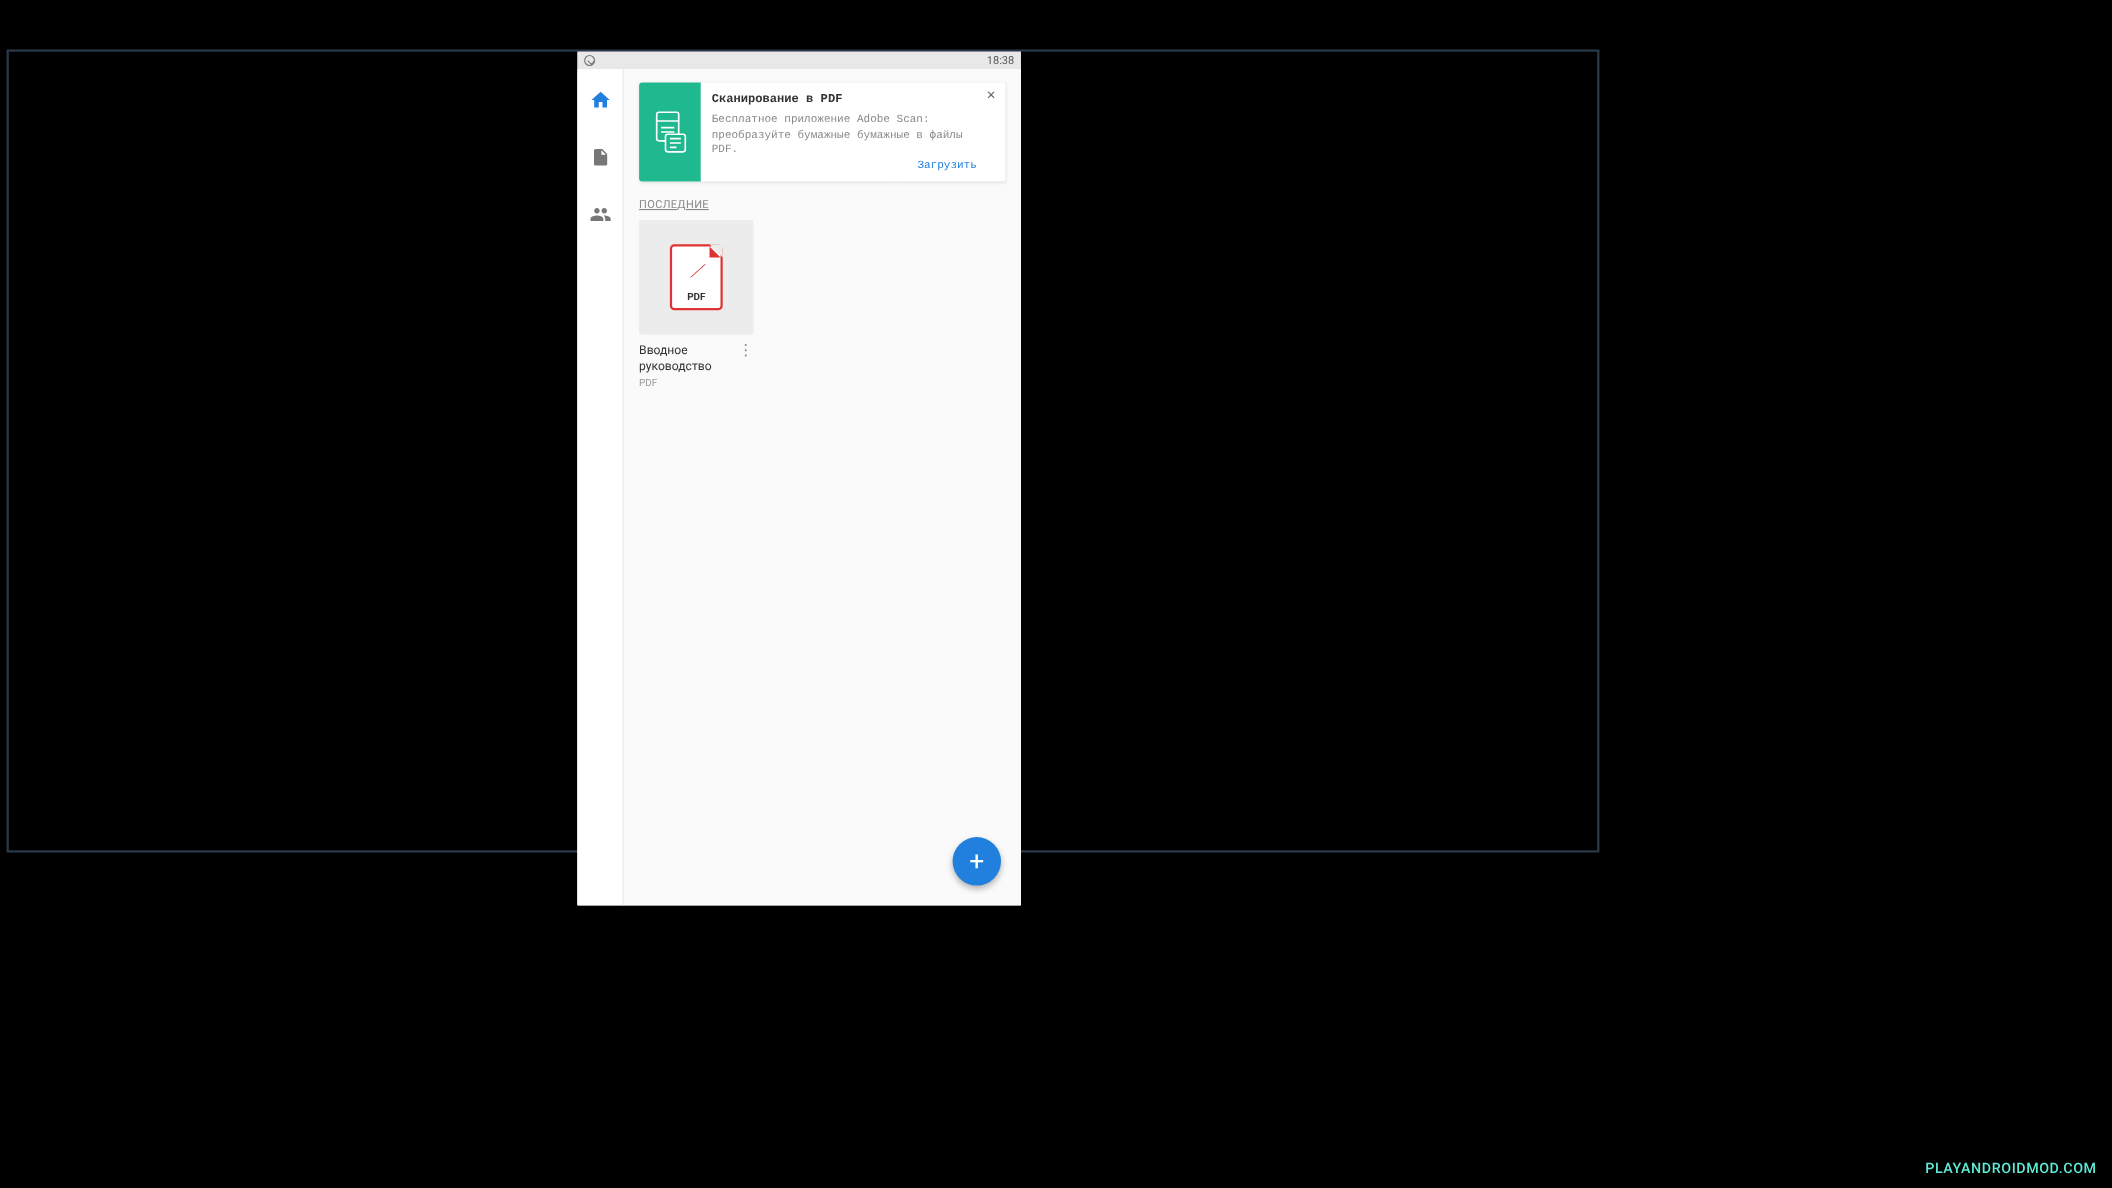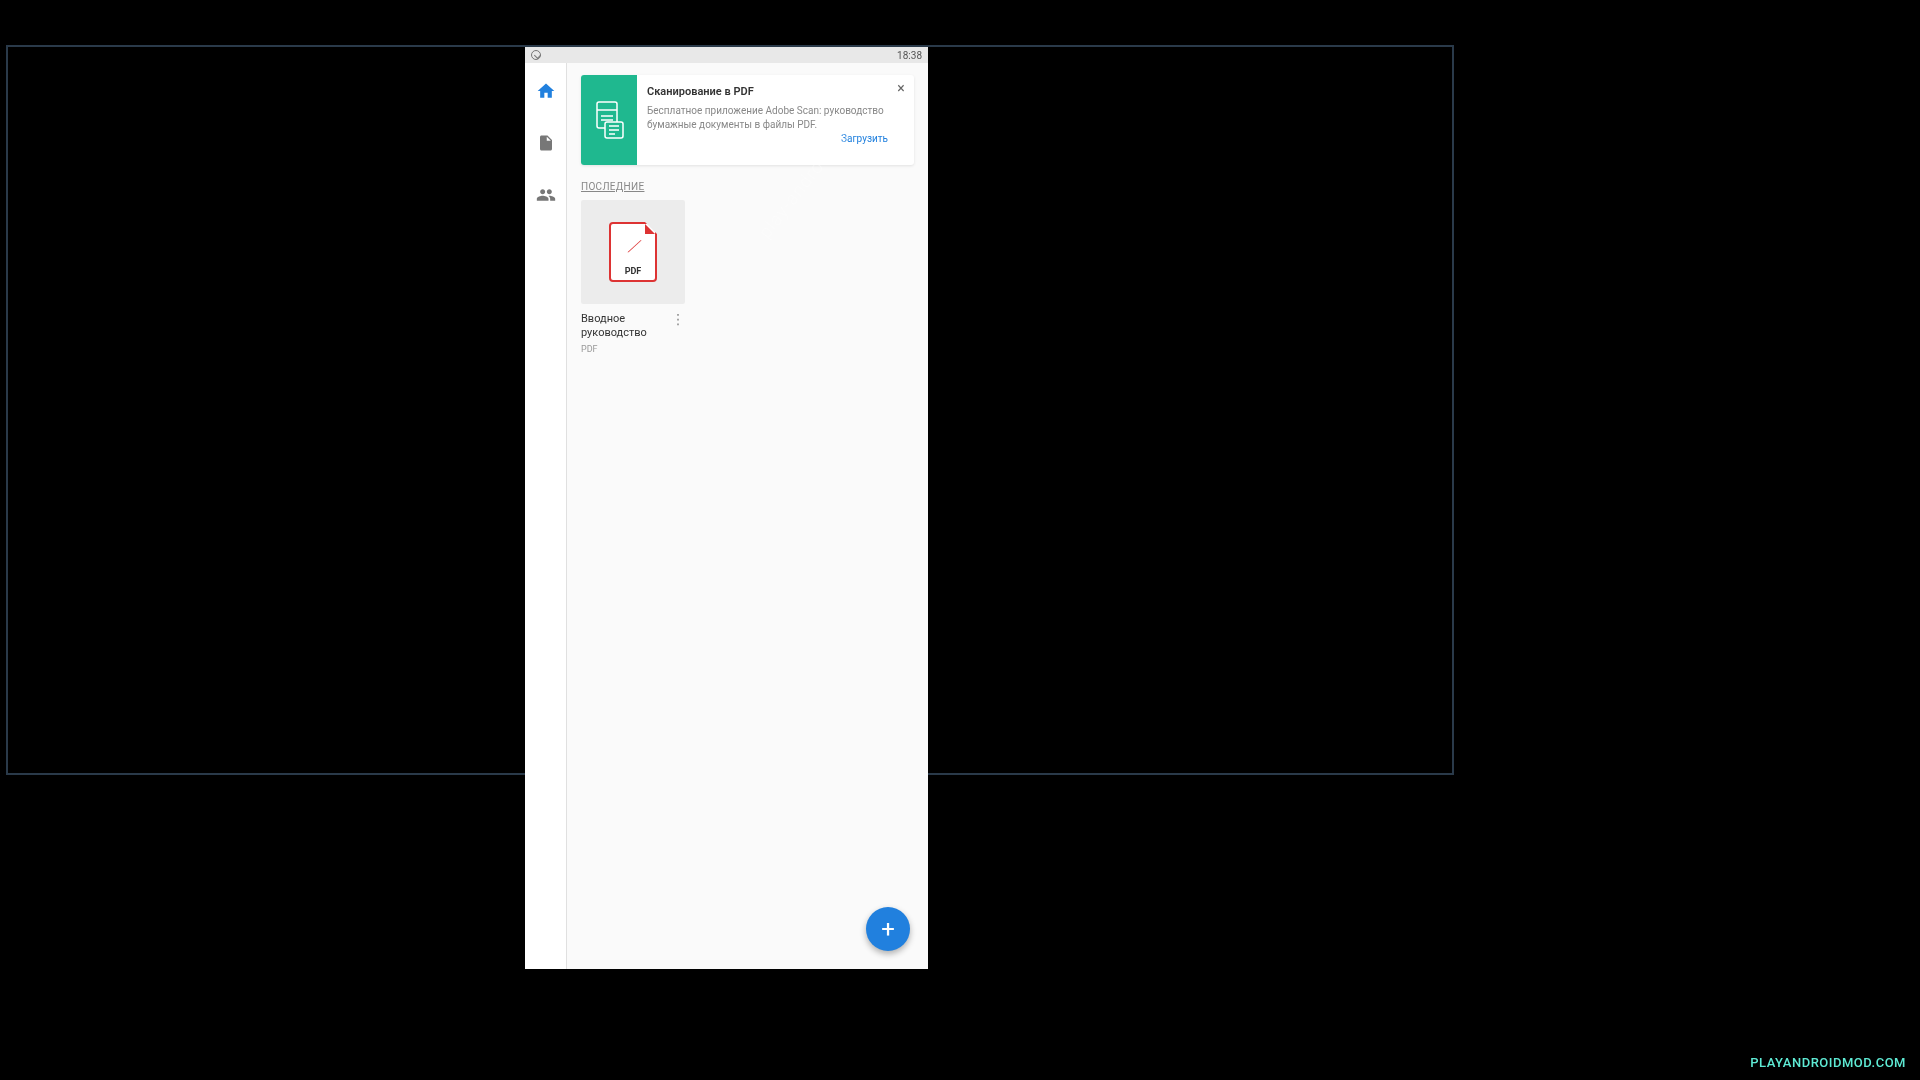--- a/index.html
+++ b/index.html
@@ -18,21 +18,21 @@
     width: 1448px;
     height: 730px;
     border: 2px solid #2a3a4a;
     background: #000;
   }
   .device {
     position: absolute;
     left: 525px;
     top: 47px;
     width: 403px;
-    height: 922px;
+    height: 776px;
     background: #f5f5f5;
     display: flex;
     flex-direction: column;
   }
   .status-bar {
     height: 16px;
     background: #e8e8e8;
     display: flex;
     align-items: center;
     justify-content: space-between;
@@ -125,20 +125,21 @@
     overflow-y: auto;
   }
   .promo-card {
     display: flex;
     background: #fff;
     border-radius: 3px;
     box-shadow: 0 1px 3px rgba(0,0,0,0.1);
     margin-bottom: 16px;
     position: relative;
     min-height: 90px;
+    font-family: Liberation Mono, monospace;
   }
   .promo-image {
     width: 56px;
     background: #1fb88f;
     display: flex;
     align-items: center;
     justify-content: center;
     border-radius: 3px 0 0 3px;
   }
   .promo-text {
@@ -348,21 +349,21 @@
               <rect x="6" y="4" width="20" height="26" rx="2"></rect>
               <line x1="6" y1="12" x2="26" y2="12"></line>
               <line x1="10" y1="18" x2="22" y2="18"></line>
               <line x1="10" y1="22" x2="22" y2="22"></line>
               <rect x="14" y="24" width="18" height="16" rx="2" fill="#1fb88f"></rect>
               <path d="M18 28 h10 M18 32 h10 M18 36 h6"></path>
             </svg>
           </div>
           <div class="promo-text">
             <div class="promo-title">Сканирование в PDF</div>
-            <div class="promo-desc">Бесплатное приложение Adobe Scan: руководство бумажные документы в файлы PDF.</div>
+            <div class="promo-desc">Бесплатное приложение Adobe Scan: преобразуйте бумажные бумажные в файлы PDF.</div>
             <span class="promo-link">Загрузить</span>
           </div>
           <div class="promo-close">
             <span>×</span>
           </div>
         </div>
 
         <div class="section-label">ПОСЛЕДНИЕ</div>
 
         <div class="file-grid">

